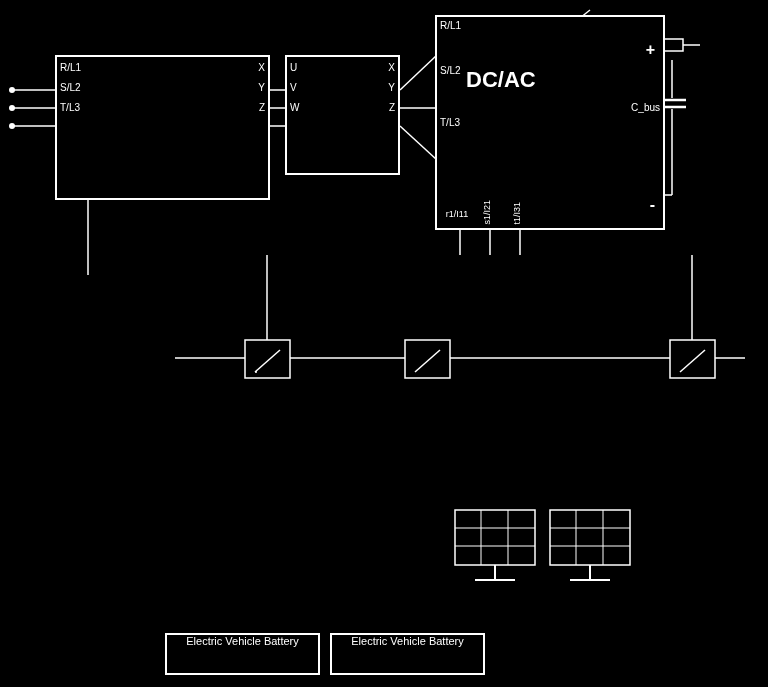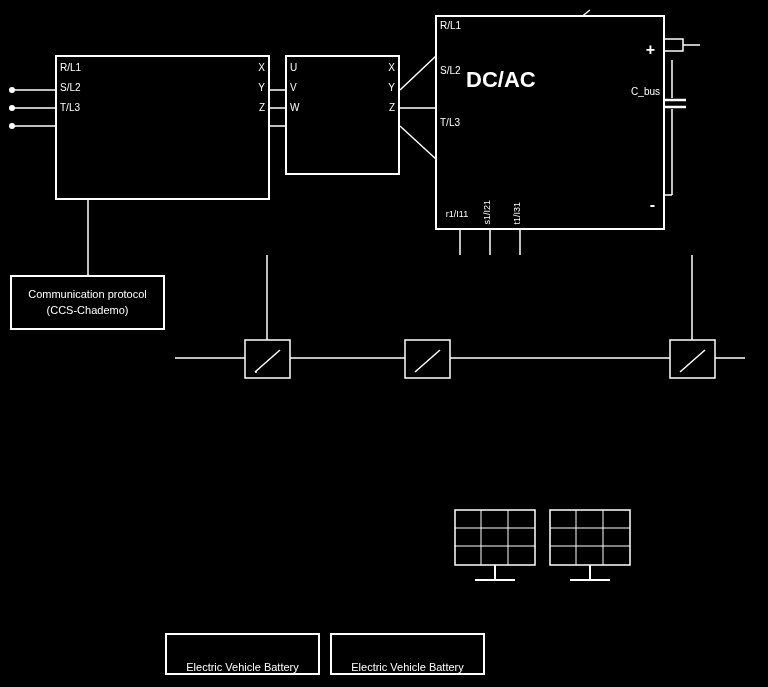--- a/index.html
+++ b/index.html
@@ -81,21 +81,21 @@
     }
     
     .ev-battery-box {
       position: absolute;
       bottom: 12px;
       width: 155px;
       height: 42px;
       border: 2px solid #fff;
       background: #000;
       display: flex;
-      align-items: flex-end;
+      align-items: flex-start;
       justify-content: center;
     }
     .ev-battery-text {
       color: #fff;
       font-size: 11px;
       text-align: center;
     }
     .ev1 { left: 165px; }
     .ev2 { left: 330px; }
     
@@ -276,29 +276,23 @@
     <span class="inverter-title">DC/AC</span>
 
     <span style="position:absolute; bottom:3px; left:15px; color:#fff; font-size:9px; transform:rotate(270deg); transform-origin:center; writing-mode:vertical-rl;">r1/I11</span>
     <span style="position:absolute; bottom:3px; left:45px; color:#fff; font-size:9px; writing-mode:vertical-rl; transform:rotate(180deg);">s1/I21</span>
     <span style="position:absolute; bottom:3px; left:75px; color:#fff; font-size:9px; writing-mode:vertical-rl; transform:rotate(180deg);">t1/I31</span>
 
     <span style="position:absolute; top:24px; right:8px; color:#fff; font-size:16px; font-weight:bold;">+</span>
 
     <span style="position:absolute; bottom:14px; right:8px; color:#fff; font-size:16px; font-weight:bold;">-</span>
 
-    <span style="position:absolute; top:69px; right:3px; color:#fff; font-size:10px;">C_bus</span>
-  </div>
-
-  <div class="comm-box">
-    <div class="comm-box-text">
-      <span>Communication protocol</span><br>
-      <span>(CCS-Chademo)</span>
-    </div>
-  </div>
+    <span style="position:absolute; top:85px; right:3px; color:#fff; font-size:10px;">C_bus</span>
+  </div>
+
 
   <div class="ev-battery-box ev1">
     <span class="ev-battery-text">Electric Vehicle Battery</span>
   </div>
 
   <div class="ev-battery-box ev2">
     <span class="ev-battery-text">Electric Vehicle Battery</span>
   </div>
 
 </div>

